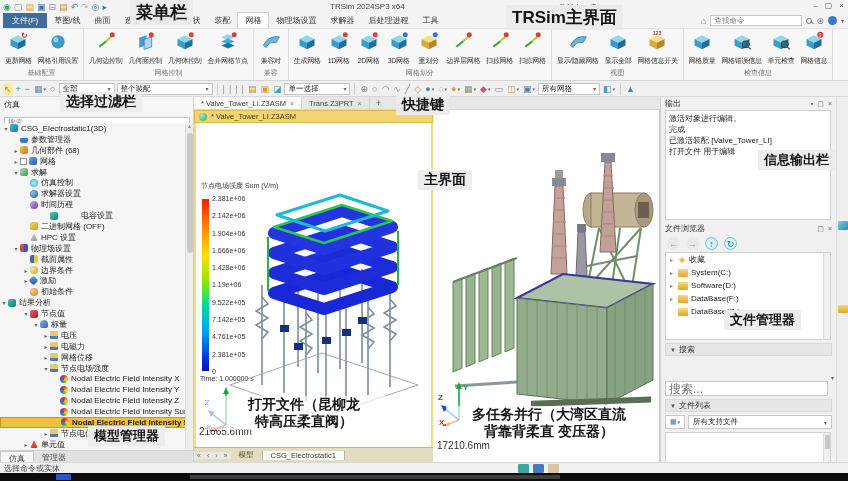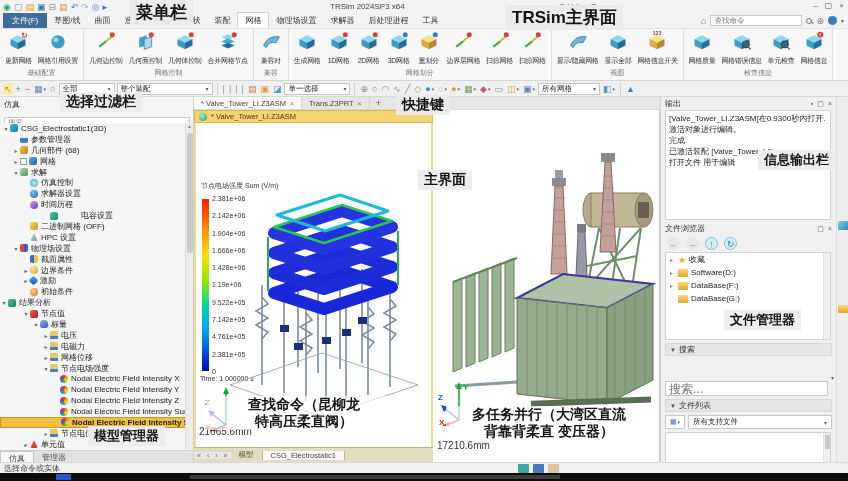--- a/index.html
+++ b/index.html
@@ -881,21 +881,20 @@
   <div id="right-panel" class="abs">
     <div class="rp-head">
       <span>输出</span>
       <span class="btns" id="out-btns">
           <span>▪</span>
           <span>▢</span>
           <span>×</span>
         </span>
     </div>
     <div id="out-box">
-        <div>[Valve_Tower_LI.Z3ASM]在0.9300秒内打开.</div>
         <div>激活对象进行编辑。</div>
         <div>完成.</div>
         <div>已激活装配 [Valve_Tower_LI]</div>
         <div>打开文件 用于编辑</div>
       </div>
     <div class="rp-head" style="margin-top:2px;">
       <span>文件浏览器</span>
       <span class="btns" id="fb-btns">
           <span>▢</span>
           <span>×</span>
@@ -905,20 +904,25 @@
         <span class="nav-ic">←</span>
         <span class="nav-ic">→</span>
         <span class="nav-ic on">↑</span>
         <span class="nav-ic on">↻</span>
       </div>
     <div id="drives">
         <div class="drow">
           <span class="arr">▸</span>
           <span class="star">★</span>
           <span>收藏</span>
+        </div>
+        <div class="drow">
+          <span class="arr">▸</span>
+          <span class="fold"></span>
+          <span>System(C:)</span>
         </div>
         <div class="drow">
           <span class="arr">▸</span>
           <span class="fold"></span>
           <span>Software(D:)</span>
         </div>
         <div class="drow">
           <span class="arr">▸</span>
           <span class="fold"></span>
           <span>DataBase(F:)</span>
@@ -981,20 +985,20 @@
 
   <div class="ann" style="left:130px;top:0;font-size:17px;">菜单栏</div>
   <div class="ann" style="left:506px;top:5px;font-size:17px;">TRSim主界面</div>
   <div class="ann" style="left:60px;top:92px;font-size:14px;">选择过滤栏</div>
   <div class="ann" style="left:396px;top:95px;font-size:14px;">快捷键</div>
   <div class="ann" style="left:418px;top:170px;font-size:14px;">主界面</div>
   <div class="ann" style="left:758px;top:150px;font-size:13px;">信息输出栏</div>
   <div class="ann" style="left:724px;top:310px;font-size:13px;">文件管理器</div>
   <div class="ann" style="left:88px;top:426px;font-size:13px;">模型管理器</div>
   <div class="cap" style="left:206px;top:396px;width:196px;">
-    <div>查找命令（昆柳龙</div>
+    <div>打开文件（昆柳龙</div>
     <div>特高压柔直阀）</div>
   </div>
   <div class="cap" style="left:446px;top:406px;width:206px;">
     <div>多任务并行（大湾区直流</div>
     <div>背靠背柔直 变压器）</div>
   </div>
 </div>
 
 </body></html>

